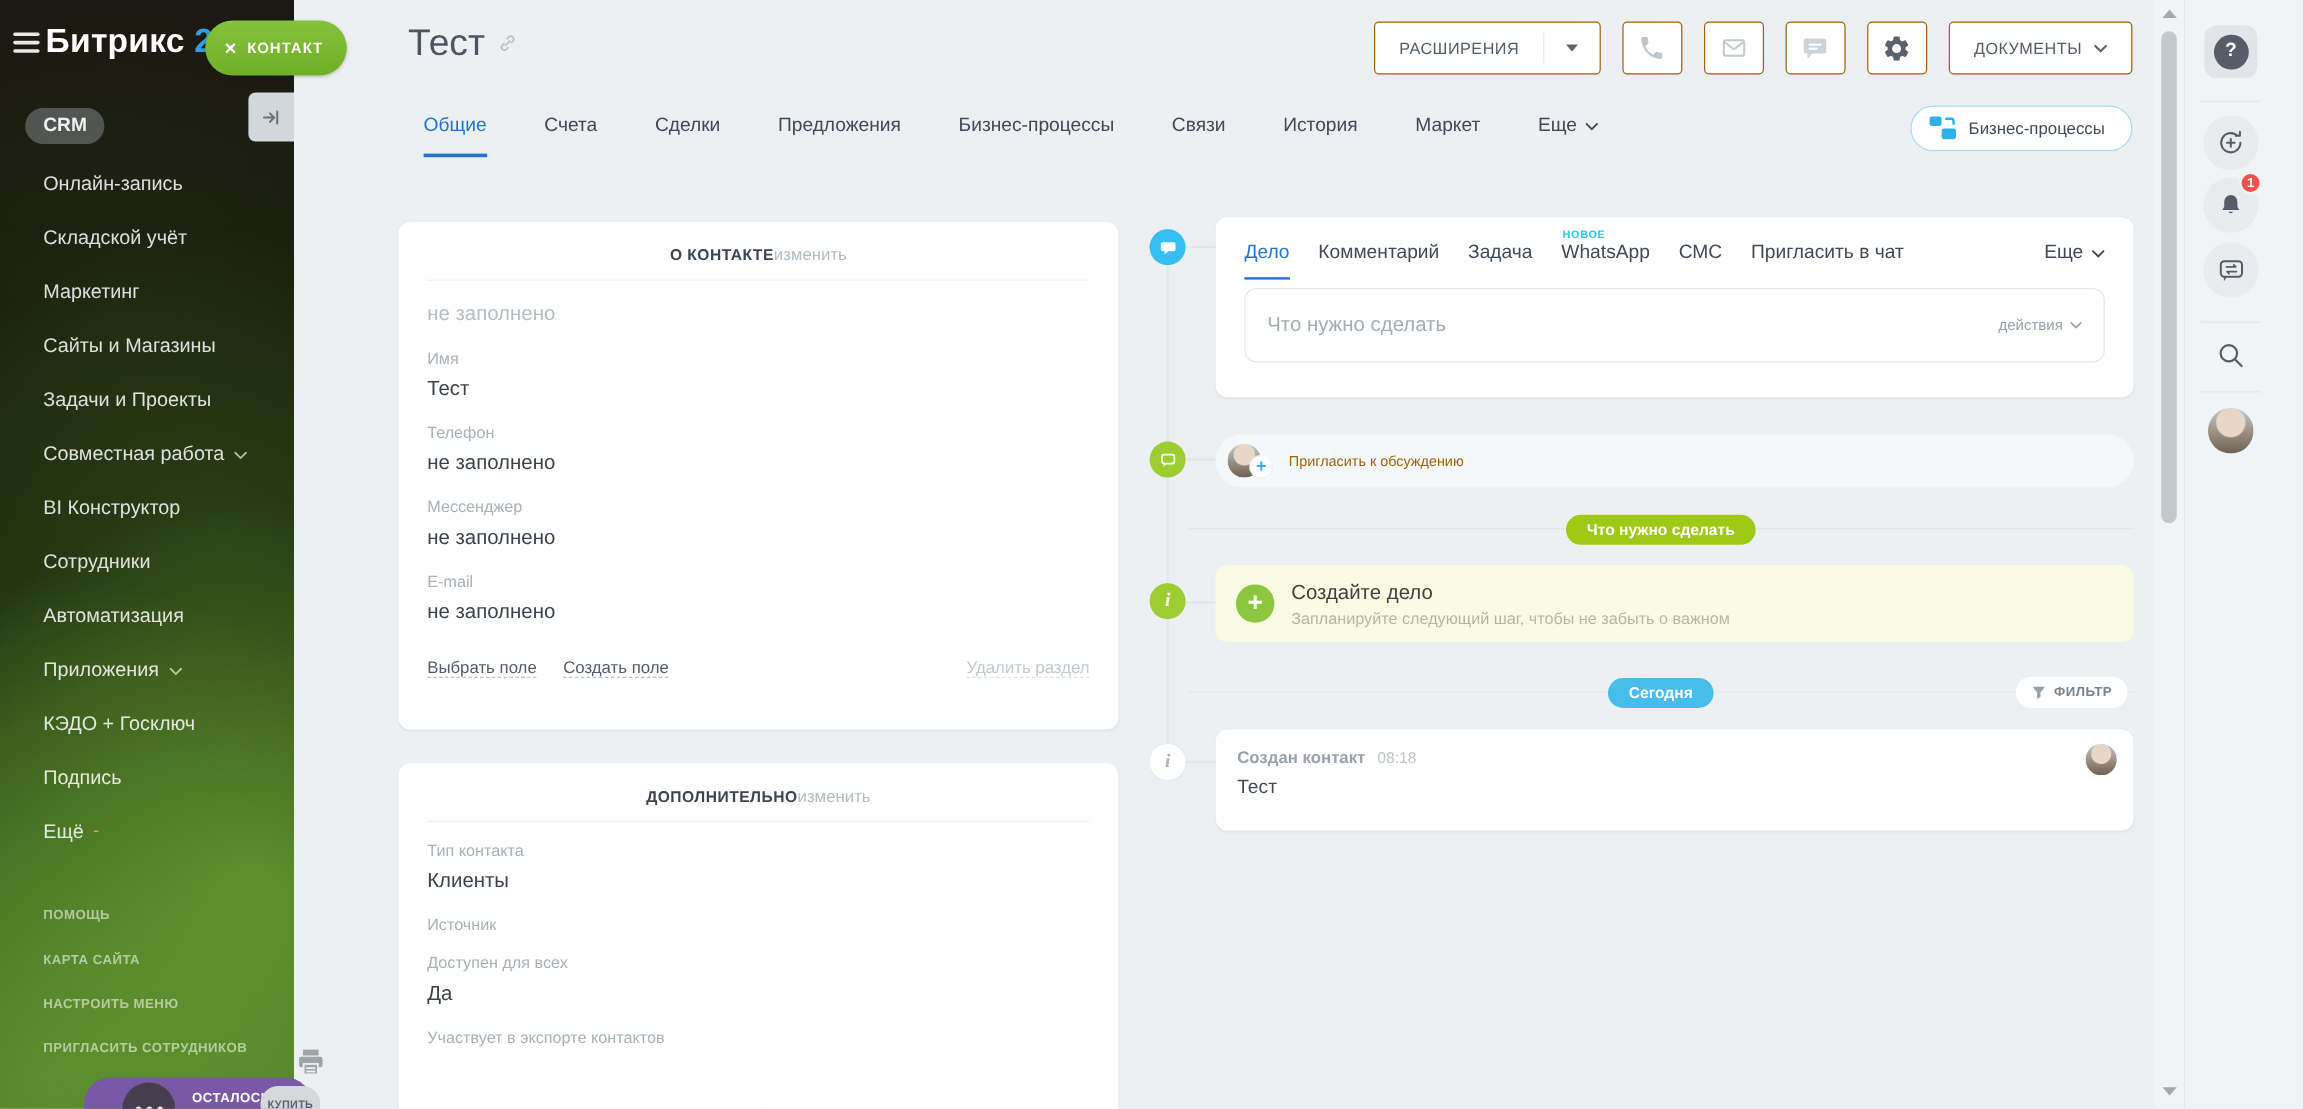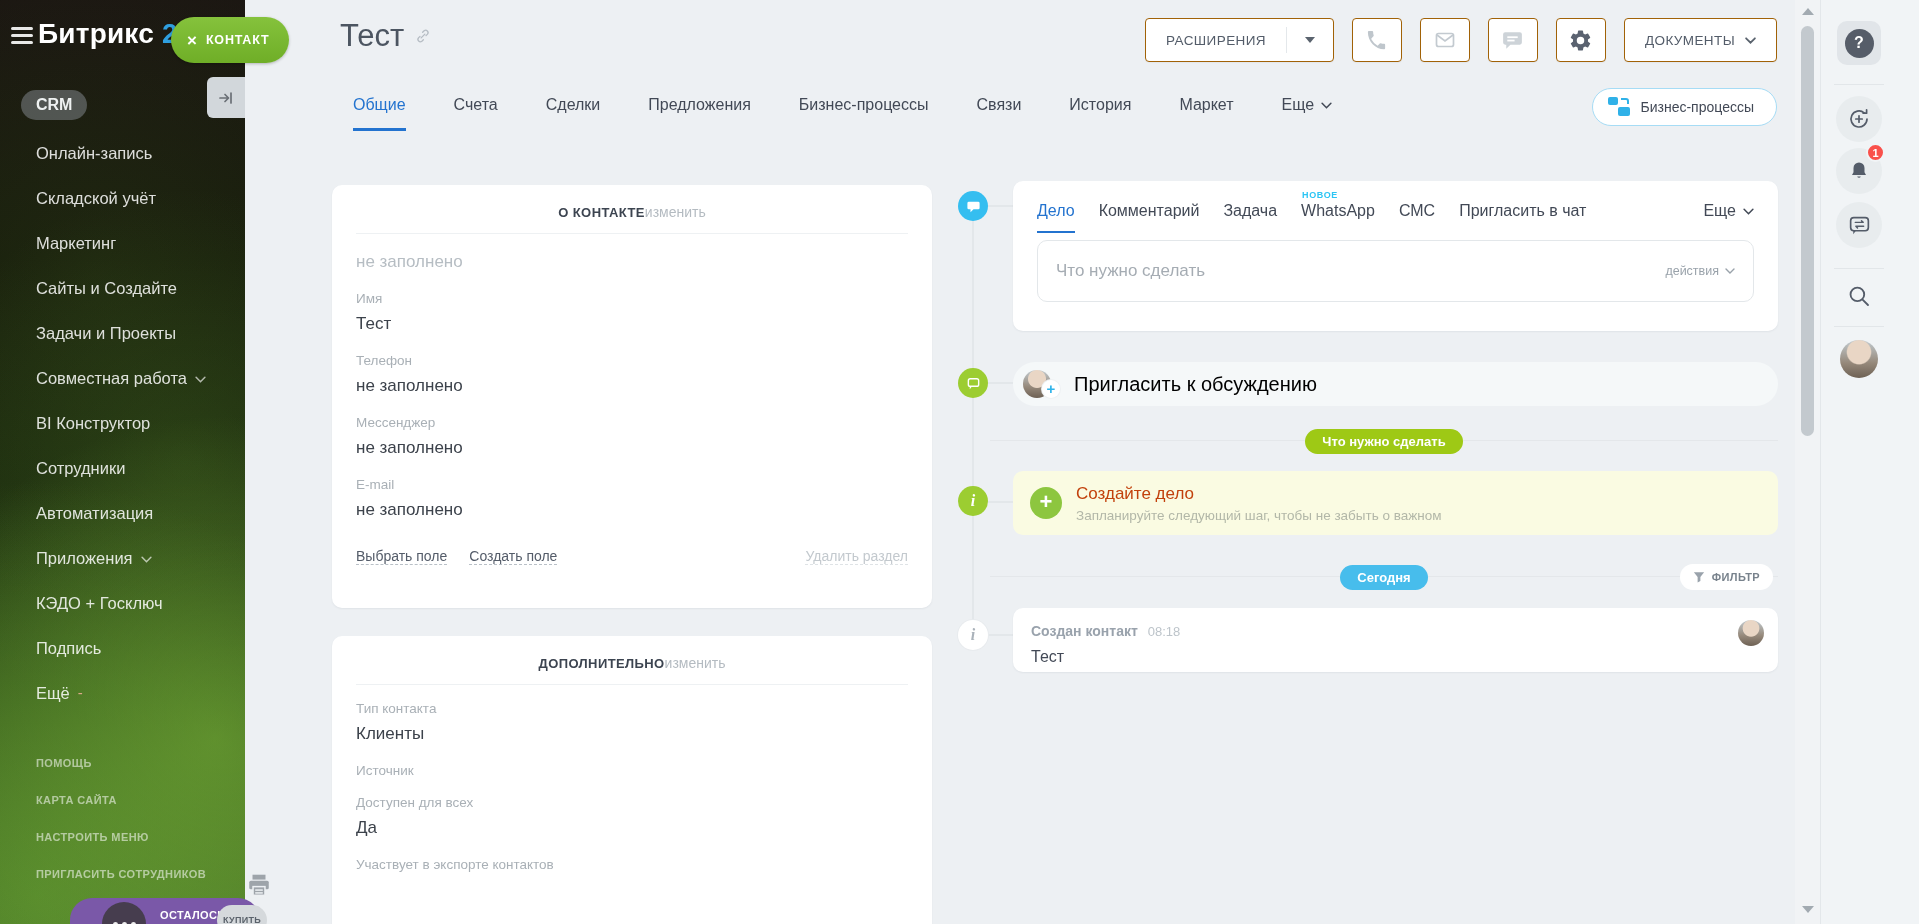--- a/index.html
+++ b/index.html
@@ -110,35 +110,35 @@
   .act-more { margin-left:auto; display:flex; align-items:center; gap:7px; cursor:pointer; }
   .todo-input { margin:7px 24px 0; height:62px; border:1px solid #e3e7ea; border-radius:10px; display:flex; align-items:center; padding:0 18px; background:#fff; }
   .todo-input input { border:none; outline:none; flex:1; font-size:17px; color:#424956; font-family:inherit; background:transparent; }
   .todo-input input::placeholder { color:#a5acb3; }
   .todo-actions { margin-left:12px; color:#99a2aa; font-size:12.5px; display:flex; align-items:center; gap:6px; cursor:pointer; white-space:nowrap; }
 
   .invite-bar { position:absolute; left:768px; top:362px; width:765px; height:44px; background:#f5f8f9; border-radius:22px; display:flex; align-items:center; padding:0 10px; cursor:pointer; }
   .avatar { border-radius:50%; background:radial-gradient(circle at 50% 32%, #e9d6c5 0 36%, transparent 40%), linear-gradient(180deg,#c2cbd0 0%, #96897b 60%, #6e6154 100%); }
   .invite-avatar { width:28px; height:28px; }
   .plus-badge { width:18px; height:18px; border-radius:50%; background:#fff; color:#2fb3ea; font-weight:bold; font-size:15px; line-height:17px; text-align:center; margin-left:-9px; margin-top:10px; box-shadow:0 0 0 1px #eef1f3; }
-  .invite-label { margin-left:14px; font-size:20px; color:#000000; }
+  .invite-label { margin-left:14px; font-size:12px; color:#a16207; }
 
   .divider-row { position:absolute; left:745px; width:788px; height:26px; display:flex; align-items:center; justify-content:center; }
   .divider-row .line { position:absolute; left:0; right:0; top:12px; height:1px; background:#e4e7ea; }
   .pill { position:relative; z-index:1; border-radius:14px; font-size:13px; font-weight:bold; color:#fff; padding:5px 17px; white-space:nowrap; }
   .pill--green { background:#9ec915; }
   .pill--blue { background:#47bdec; }
   .filter-pill { position:absolute; right:5px; top:0; height:26px; background:#fff; border-radius:13px; display:flex; align-items:center; gap:7px; padding:0 13px; font-size:11px; font-weight:bold; color:#78828c; letter-spacing:.4px; cursor:pointer; z-index:1; }
 
   .hint-card { position:absolute; left:768px; top:471px; width:765px; height:64px; background:#fafbe2; border-radius:10px; display:flex; align-items:center; gap:14px; padding:0 17px; }
   .plus-circle { width:32px; height:32px; border-radius:50%; background:#8dc63f; color:#fff; font-size:22px; font-weight:bold; display:flex; align-items:center; justify-content:center; line-height:1; cursor:pointer; flex:0 0 auto; padding-bottom:2px; }
-  .hint-title { font-size:17px; color:#c2410c; margin-bottom:4px; }
+  .hint-title { font-size:17px; color:#404040; margin-bottom:4px; }
   .hint-sub { font-size:13.5px; color:#b2b7a8; }
 
-  .entry-card { position:absolute; left:768px; top:608px; width:765px; height:64px; background:#fff; border-radius:10px; box-shadow:0 1px 2px rgba(60,70,80,.07); padding:15px 18px; }
+  .entry-card { position:absolute; left:768px; top:608px; width:765px; height:84px; background:#fff; border-radius:10px; box-shadow:0 1px 2px rgba(60,70,80,.07); padding:15px 18px; }
   .entry-head { display:flex; align-items:baseline; gap:10px; }
   .entry-title { font-size:14px; font-weight:bold; color:#99a2ac; }
   .entry-time { font-size:13px; color:#bdc4ca; }
   .entry-avatar { position:absolute; right:14px; top:12px; width:26px; height:26px; }
   .entry-text { margin-top:9px; font-size:16px; color:#424956; }
 
   .print-float { position:absolute; left:246px; top:872px; z-index:9; cursor:pointer; opacity:.95; }
 
   
   .vscroll { position:absolute; left:1795px; top:0; width:25px; height:924px; background:#f1f3f5; }
@@ -179,21 +179,21 @@
     <li>
         <span>Онлайн-запись</span>
       </li>
     <li>
         <span>Складской учёт</span>
       </li>
     <li>
         <span>Маркетинг</span>
       </li>
     <li>
-        <span>Сайты и Создайте</span>
+        <span>Сайты и Магазины</span>
       </li>
     <li>
         <span>Задачи и Проекты</span>
       </li>
     <li>
         <span>Совместная работа</span>
       <svg class="sb-chevron" width="11" height="7" viewBox="0 0 10 6">
           <path d="M1 1l4 4 4-4" fill="none" stroke="currentColor" stroke-width="1.4" stroke-linecap="round"></path>
         </svg>
     </li>

